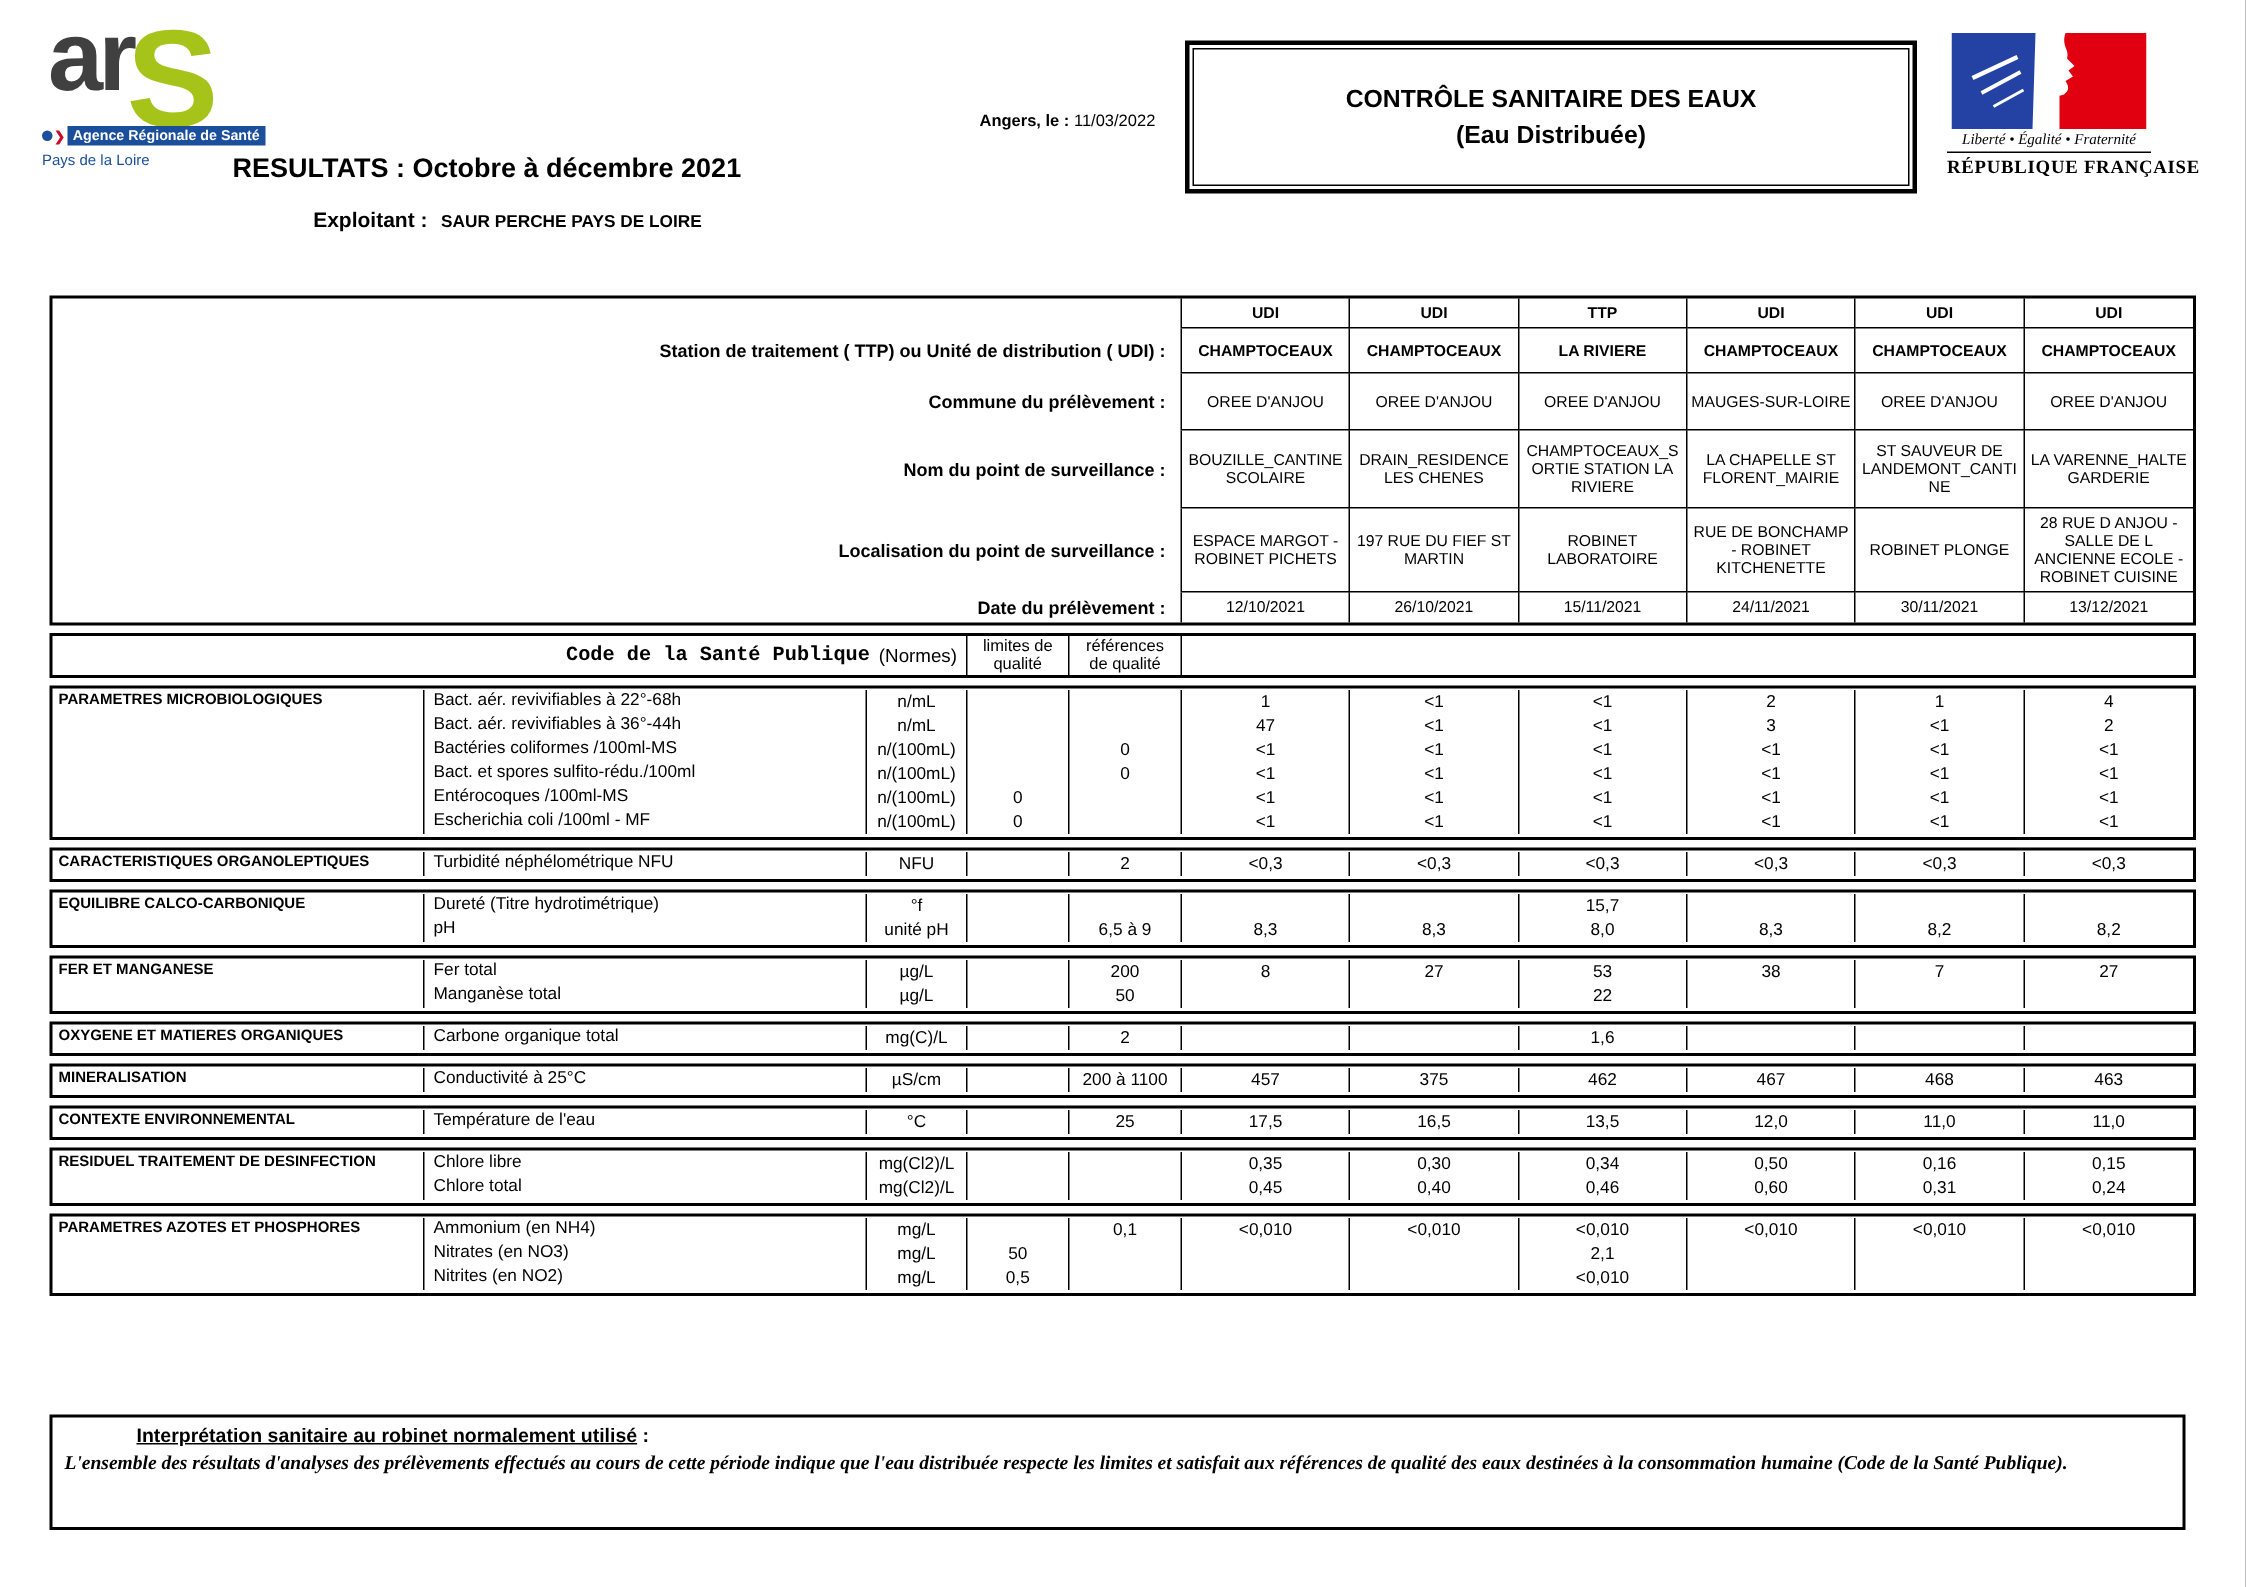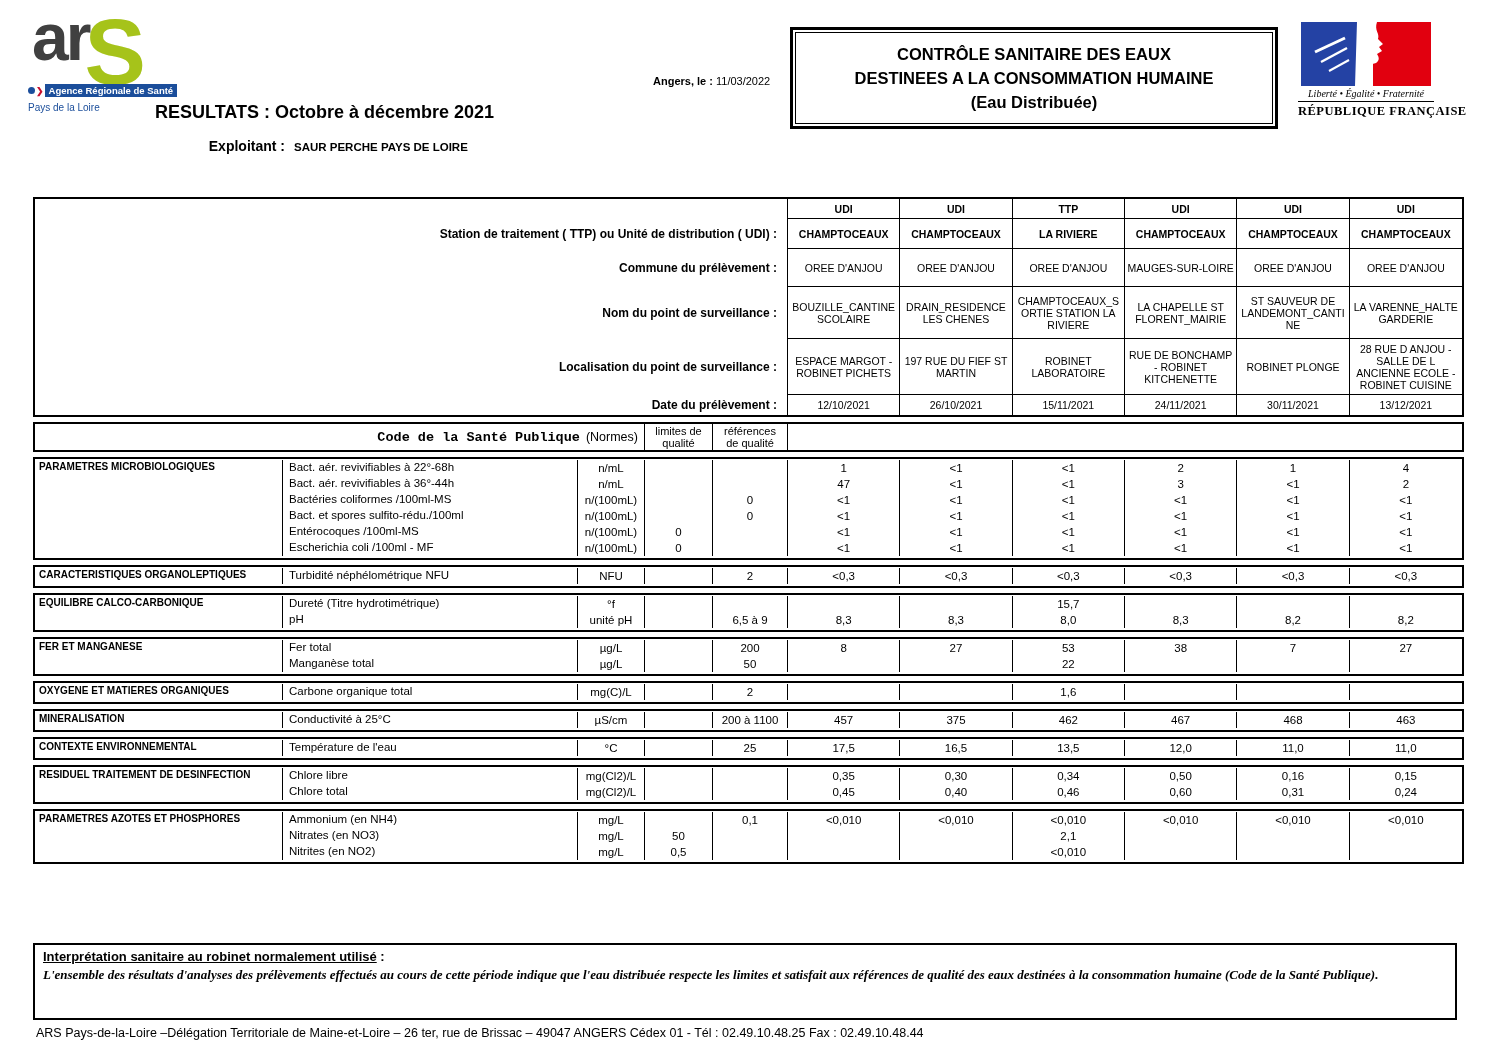--- a/index.html
+++ b/index.html
@@ -65,21 +65,21 @@
             grid-auto-rows:16px;padding:1px 0 2px 0;}
   .sname{font-size:10px;font-weight:bold;padding:1px 0 0 4px;box-sizing:border-box;
          white-space:nowrap;overflow:visible;}
   .param{font-size:11.5px;padding:1px 0 0 6px;box-sizing:border-box;white-space:nowrap;}
   .vcell{font-size:11.5px;}
 
   
   .interp{position:absolute;left:33px;top:943px;width:1424px;height:77px;border:2px solid #000;
           box-sizing:border-box;padding:4px 8px;}
   .interp-title{font-size:13px;font-weight:bold;}
-  .interp-title .u{text-decoration:underline;}
+  .interp-title .u{text-decoration:underline;margin-left:48px;}
   .interp-body{font-family:"Liberation Serif",serif;font-weight:bold;font-size:13px;line-height:17px;margin-top:2px;font-style:italic;}
   .footerline{position:absolute;left:36px;top:1026px;font-size:12.5px;white-space:nowrap;}
 </style>
 </head>
 <body>
 
 <div class="page">
 
   <div class="ars-logo">
     <div class="ars-word"><span class="ars-ar">ar</span><span class="ars-s">S</span></div>
@@ -101,21 +101,20 @@
   </div>
 
   <div class="angers">
     <span class="b">Angers, le :</span>
     <span>11/03/2022</span>
   </div>
 
   <div class="titlebox">
     <div class="titlebox-inner">
       <div>CONTRÔLE SANITAIRE DES EAUX</div>
-      <div>DESTINEES A LA CONSOMMATION HUMAINE</div>
       <div>(Eau Distribuée)</div>
     </div>
   </div>
 
   <div class="republic">
     <svg width="130" height="64" viewBox="0 0 130 64">
       <rect x="0" y="0" width="58" height="64" fill="#2442a4"></rect>
       <rect x="72" y="0" width="58" height="64" fill="#e1000f"></rect>
       <path d="M56,0 h20 c-3,9 3,11 1,17 l5,5 -4,3 3,4 -5,3 c2,3 3,6 -1,9 l-7,2 3,21 h-17 z" fill="#ffffff"></path>
       <path d="M14,30 L44,16" stroke="#ffffff" stroke-width="3" fill="none"></path>
@@ -410,15 +409,14 @@
           <div class="cc vcell"></div>
         </div>
       </div>
   </div>
 
   <div class="interp">
     <div class="interp-title"><span class="u">Interprétation sanitaire au robinet normalement utilisé</span><span> :</span></div>
     <div class="interp-body">L'ensemble des résultats d'analyses des prélèvements effectués au cours de cette période indique que l'eau distribuée respecte les limites et satisfait aux références de qualité des eaux destinées à la consommation humaine (Code de la Santé Publique).</div>
   </div>
 
-  <div class="footerline">ARS Pays-de-la-Loire –Délégation Territoriale de Maine-et-Loire – 26 ter, rue de Brissac – 49047 ANGERS Cédex 01 - Tél : 02.49.10.48.25  Fax : 02.49.10.48.44</div>
 
 </div>
 
 </body></html>

